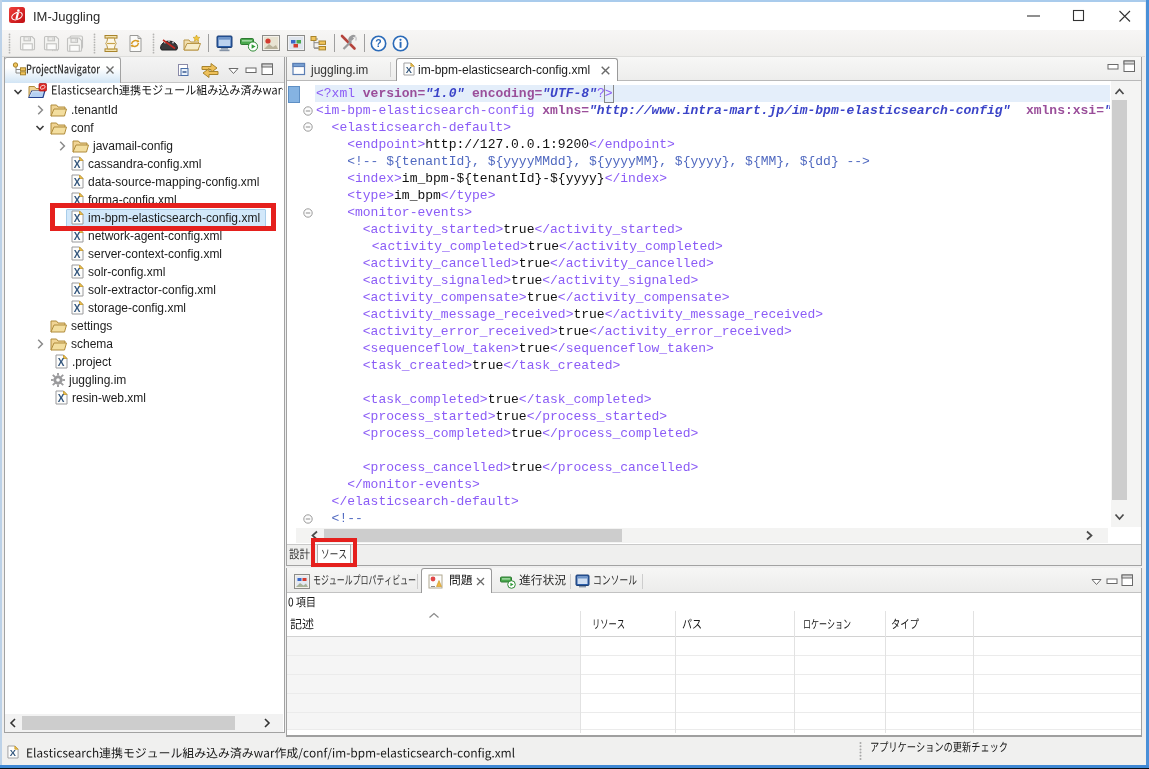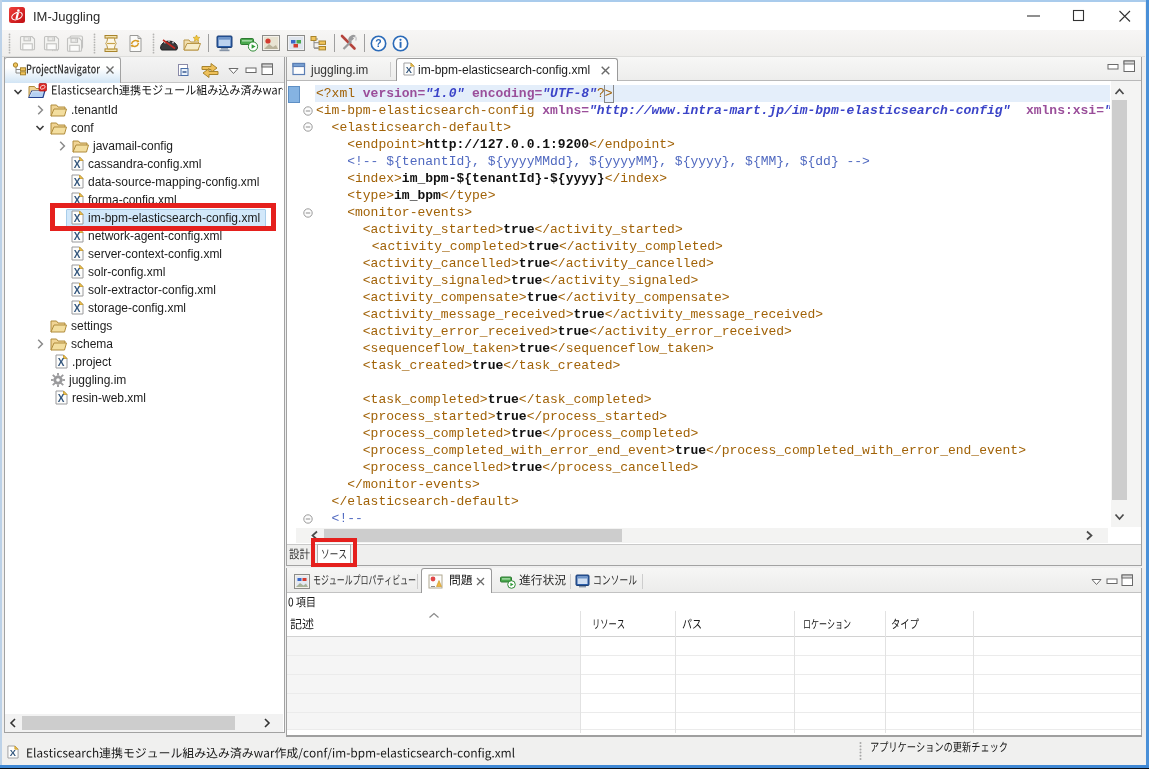--- a/index.html
+++ b/index.html
@@ -1,23 +1,23 @@
 <!DOCTYPE html>
 <html><head><meta charset="utf-8"><style>
 *{margin:0;padding:0;box-sizing:border-box}
 html,body{width:1149px;height:769px;font-family:"Liberation Sans",sans-serif;background:#fff;overflow:hidden}
 #win{position:absolute;left:0;top:0;width:1149px;height:769px;background:#efefef}
 .abs{position:absolute}
 .lab{position:absolute;font-size:12px;color:#1c1c1c;white-space:pre}
 .mono{font-family:"Liberation Mono",monospace;font-size:13px;white-space:pre}
-.tag{color:#a16207}
+.tag{color:#8b5cf6}
 .attr{color:#9a4e9a;font-weight:bold}
 .val{color:#3b44c8;font-style:italic;font-weight:bold}
 .com{color:#5069c0}
-.txt{color:#111;font-weight:bold}
+.txt{color:#111;font-weight:normal}
 </style></head><body>
 <div id="win">
     <div class="abs" style="left:2px;top:2px;width:1143px;height:28px;background:#fff"></div>
     <svg class="abs" style="left:9px;top:7px" width="16" height="16" viewBox="0 0 16 16">
 <defs>
         <linearGradient id="redg" x1="0" y1="0" x2="1" y2="1">
           <stop offset="0" stop-color="#f0413c"></stop>
           <stop offset="1" stop-color="#c00d12"></stop>
         </linearGradient>
       </defs>
@@ -421,21 +421,20 @@
       <div class="mono" style="position:absolute;left:1px;top:187px;height:17px;line-height:17px">      <span class="tag">&lt;activity_signaled&gt;</span><span class="txt">true</span><span class="tag">&lt;/activity_signaled&gt;</span></div>
       <div class="mono" style="position:absolute;left:1px;top:170px;height:17px;line-height:17px">      <span class="tag">&lt;activity_cancelled&gt;</span><span class="txt">true</span><span class="tag">&lt;/activity_cancelled&gt;</span></div>
       <div class="mono" style="position:absolute;left:1px;top:204px;height:17px;line-height:17px">      <span class="tag">&lt;activity_compensate&gt;</span><span class="txt">true</span><span class="tag">&lt;/activity_compensate&gt;</span></div>
       <div class="mono" style="position:absolute;left:1px;top:221px;height:17px;line-height:17px">      <span class="tag">&lt;activity_message_received&gt;</span><span class="txt">true</span><span class="tag">&lt;/activity_message_received&gt;</span></div>
       <div class="mono" style="position:absolute;left:1px;top:238px;height:17px;line-height:17px">      <span class="tag">&lt;activity_error_received&gt;</span><span class="txt">true</span><span class="tag">&lt;/activity_error_received&gt;</span></div>
       <div class="mono" style="position:absolute;left:1px;top:255px;height:17px;line-height:17px">      <span class="tag">&lt;sequenceflow_taken&gt;</span><span class="txt">true</span><span class="tag">&lt;/sequenceflow_taken&gt;</span></div>
       <div class="mono" style="position:absolute;left:1px;top:272px;height:17px;line-height:17px">      <span class="tag">&lt;task_created&gt;</span><span class="txt">true</span><span class="tag">&lt;/task_created&gt;</span></div>
       <div class="mono" style="position:absolute;left:1px;top:306px;height:17px;line-height:17px">      <span class="tag">&lt;task_completed&gt;</span><span class="txt">true</span><span class="tag">&lt;/task_completed&gt;</span></div>
       <div class="mono" style="position:absolute;left:1px;top:323px;height:17px;line-height:17px">      <span class="tag">&lt;process_started&gt;</span><span class="txt">true</span><span class="tag">&lt;/process_started&gt;</span></div>
       <div class="mono" style="position:absolute;left:1px;top:340px;height:17px;line-height:17px">      <span class="tag">&lt;process_completed&gt;</span><span class="txt">true</span><span class="tag">&lt;/process_completed&gt;</span></div>
-      <div class="mono" style="position:absolute;left:1px;top:357px;height:17px;line-height:17px">      <span class="tag">&lt;process_completed_with_error_end_event&gt;</span><span class="txt">true</span><span class="tag">&lt;/process_completed_with_error_end_event&gt;</span></div>
       <div class="mono" style="position:absolute;left:1px;top:374px;height:17px;line-height:17px">      <span class="tag">&lt;process_cancelled&gt;</span><span class="txt">true</span><span class="tag">&lt;/process_cancelled&gt;</span></div>
       <div class="mono" style="position:absolute;left:1px;top:391px;height:17px;line-height:17px">    <span class="tag">&lt;/monitor-events&gt;</span></div>
       <div class="mono" style="position:absolute;left:1px;top:408px;height:17px;line-height:17px">  <span class="tag">&lt;/elasticsearch-default&gt;</span></div>
       <div class="mono" style="position:absolute;left:1px;top:425px;height:17px;line-height:17px">  <span class="com">&lt;!--</span></div>
     </div>
     <div class="abs" style="left:1111px;top:81px;width:30px;height:446px;background:#f4f4f3"></div>
     <svg class="abs" style="left:1114px;top:87px" width="11" height="9" viewBox="0 0 11 9">
       <path d="M1.5 7 L5.5 2.5 L9.5 7" fill="none" stroke="#4a4a4a" stroke-width="1.7"></path>
     </svg>
     <div class="abs" style="left:1112px;top:100px;width:15px;height:400px;background:#cdcdcd"></div>

